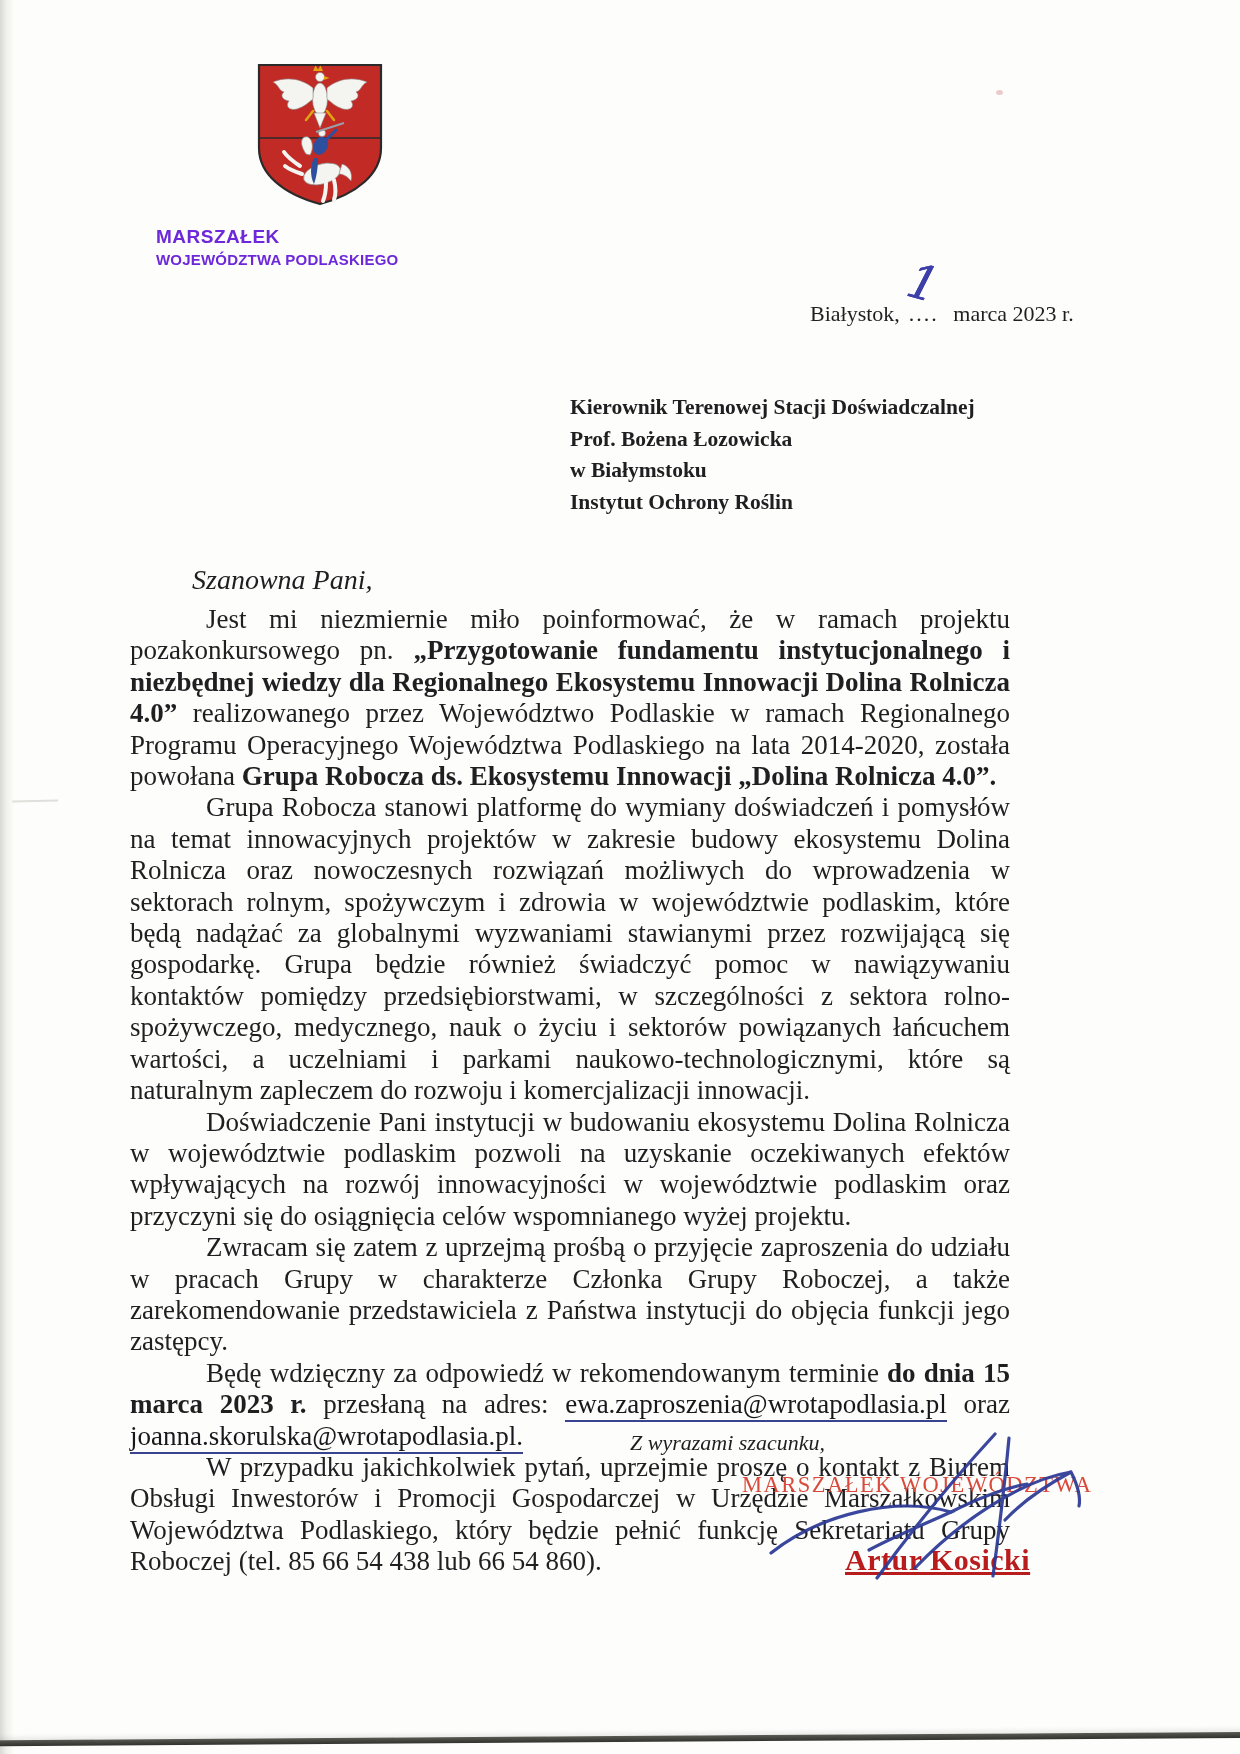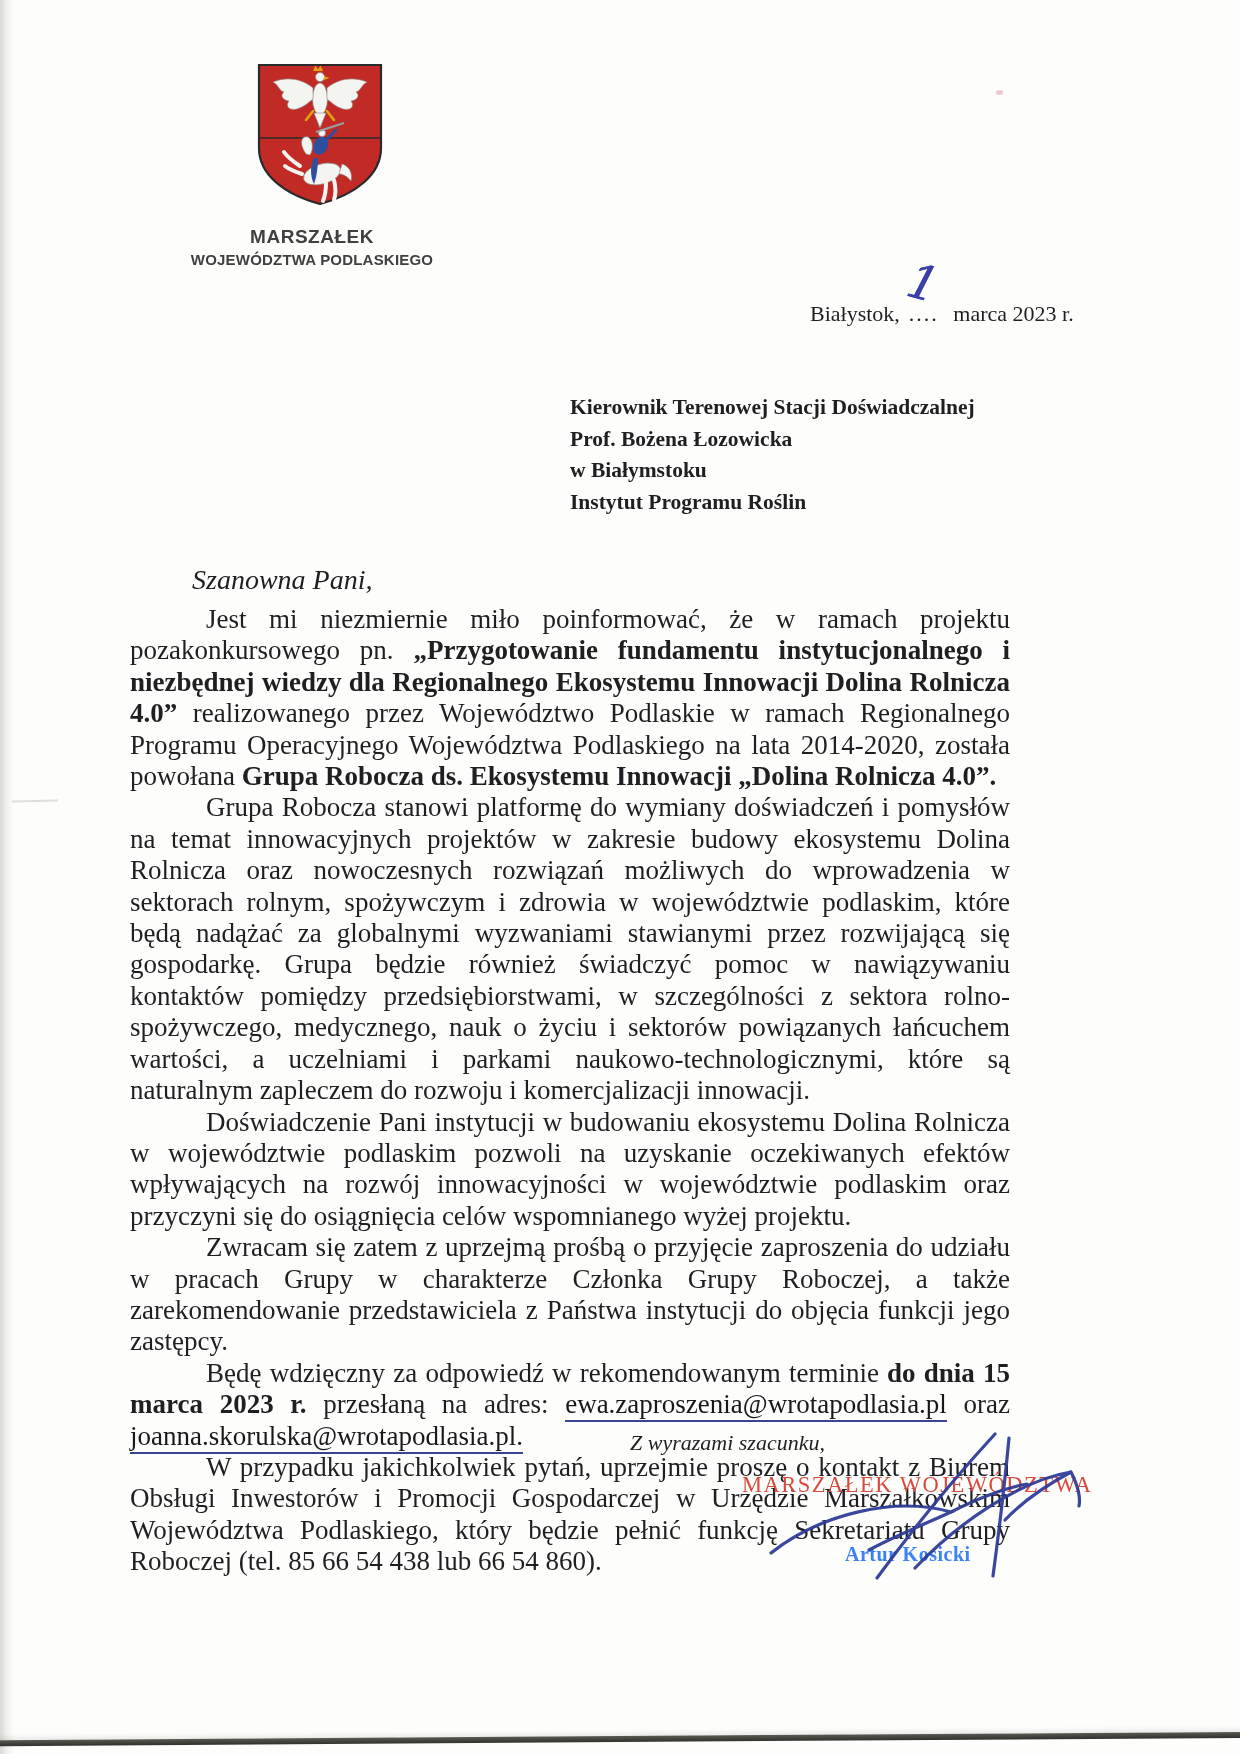--- a/index.html
+++ b/index.html
@@ -13,22 +13,22 @@
     background:linear-gradient(to right,#d8d8d4,#efefeb 45%,rgba(253,253,251,0));}
   .edge-bottom{position:absolute;left:-8px;top:1736px;width:1262px;height:6px;
     background:linear-gradient(to bottom,#5a5a54,#31312d);transform:rotate(-0.38deg);
     box-shadow:0 -3px 4px rgba(0,0,0,.08);}
   .speck-pink{position:absolute;left:996px;top:90px;width:7px;height:5px;border-radius:50%;
     background:#e9bcc3;opacity:.8;}
   .fold-dash{position:absolute;left:12px;top:800px;width:46px;height:2px;background:#cfcfca;
     opacity:.65;transform:rotate(-1deg);}
   
   .shield{position:absolute;left:256px;top:62px;}
-  .org{position:absolute;left:156px;top:226px;width:312px;text-align:center;
-    font-family:"Liberation Sans",sans-serif;font-weight:700;color:#404040;}
+  .org{position:absolute;left:156px;top:226px;width:312px;
+    font-family:"Liberation Sans",sans-serif;font-weight:700;color:#6d28d9;}
   .org .l1{font-size:19px;letter-spacing:.5px;}
   .org .l2{font-size:15px;margin-top:3px;letter-spacing:.2px;}
   
   .dateline{position:absolute;left:810px;top:301px;font-size:22px;white-space:nowrap;}
   .dots{display:inline-block;position:relative;width:48px;text-align:center;letter-spacing:2px;}
   .hand-one{position:absolute;left:8px;top:-42px;font-size:48px;line-height:1;color:#3c3fa8;
     font-style:italic;font-family:"DejaVu Serif",serif;transform:rotate(16deg);
     text-shadow:0 0 .6px #3c3fa8;}
   
   .recipient{position:absolute;left:570px;top:392px;font-weight:700;font-size:21.5px;line-height:31.5px;}
@@ -36,22 +36,22 @@
   
   .body{position:absolute;left:130px;top:604px;width:880px;font-size:27px;line-height:31.4px;
     text-align:justify;}
   .para{margin:0;text-indent:76px;}
   .b{font-weight:700;}
   .email{color:#17171c;border-bottom:2px solid #3a4390;padding-bottom:1px;}
   
   .closing{position:absolute;left:630px;top:1430px;font-style:italic;font-size:22px;}
   .stamp1{position:absolute;left:742px;top:1472px;font-size:22.5px;color:#da4a3c;
     letter-spacing:1.5px;white-space:nowrap;}
-  .stamp2{position:absolute;left:845px;top:1543px;font-size:20px;color:#3b82f6;font-weight:600;
-    letter-spacing:.5px;white-space:nowrap;}
+  .stamp2{position:absolute;left:845px;top:1543px;font-size:30px;color:#b91c1c;font-weight:600;
+    letter-spacing:.5px;white-space:nowrap;text-decoration:underline;}
   .signature{position:absolute;left:765px;top:1426px;}
 </style>
 </head>
 <body>
 
 <div class="sheet">
 
   <div class="shield">
     <svg width="128" height="145" viewBox="0 0 128 145">
       <path d="M3,3 H125 V86 C125,112 101,132 64,142 C27,132 3,112 3,86 Z" fill="#c22a26" stroke="#2a2a2a" stroke-width="2.2"></path>
@@ -85,21 +85,21 @@
     <div class="l1">MARSZAŁEK</div>
     <div class="l2">WOJEWÓDZTWA PODLASKIEGO</div>
   </div>
 
   <div class="dateline"><span>Białystok,</span><span class="dots"><span>....</span><span class="hand-one">1</span></span> <span>marca 2023 r.</span></div>
 
   <div class="recipient">
     <div>Kierownik Terenowej Stacji Doświadczalnej</div>
     <div>Prof. Bożena Łozowicka</div>
     <div>w Białymstoku</div>
-    <div>Instytut Programu Roślin</div>
+    <div>Instytut Ochrony Roślin</div>
   </div>
 
   <div class="salutation">Szanowna Pani,</div>
 
   <div class="body">
       <p class="para"><span>Jest mi niezmiernie miło poinformować, że w ramach projektu pozakonkursowego pn. </span><span class="b">„Przygotowanie fundamentu instytucjonalnego i niezbędnej wiedzy dla Regionalnego Ekosystemu Innowacji Dolina Rolnicza 4.0”</span><span> realizowanego przez Województwo Podlaskie w ramach Regionalnego Programu Operacyjnego Województwa Podlaskiego na lata 2014-2020, została powołana </span><span class="b">Grupa Robocza ds. Ekosystemu Innowacji „Dolina Rolnicza 4.0”.</span></p>
       <p class="para"><span>Grupa Robocza stanowi platformę do wymiany doświadczeń i pomysłów na temat innowacyjnych projektów w zakresie budowy ekosystemu Dolina Rolnicza oraz nowoczesnych rozwiązań możliwych do wprowadzenia w sektorach rolnym, spożywczym i zdrowia w województwie podlaskim, które będą nadążać za globalnymi wyzwaniami stawianymi przez rozwijającą się gospodarkę. Grupa będzie również świadczyć pomoc w nawiązywaniu kontaktów pomiędzy przedsiębiorstwami, w szczególności z sektora rolno-spożywczego, medycznego, nauk o życiu i sektorów powiązanych łańcuchem wartości, a uczelniami i parkami naukowo-technologicznymi, które są naturalnym zapleczem do rozwoju i komercjalizacji innowacji.</span></p>
       <p class="para"><span>Doświadczenie Pani instytucji w budowaniu ekosystemu Dolina Rolnicza w województwie podlaskim pozwoli na uzyskanie oczekiwanych efektów wpływających na rozwój innowacyjności w województwie podlaskim oraz przyczyni się do osiągnięcia celów wspomnianego wyżej projektu.</span></p>
       <p class="para"><span>Zwracam się zatem z uprzejmą prośbą o przyjęcie zaproszenia do udziału w pracach Grupy w charakterze Członka Grupy Roboczej, a także zarekomendowanie przedstawiciela z Państwa instytucji do objęcia funkcji jego zastępcy.</span></p>
       <p class="para"><span>Będę wdzięczny za odpowiedź w rekomendowanym terminie </span><span class="b">do dnia 15 marca 2023 r.</span><span> przesłaną na adres: </span><span class="email">ewa.zaproszenia@wrotapodlasia.pl</span><span> oraz </span><span class="email">joanna.skorulska@wrotapodlasia.pl.</span></p>

